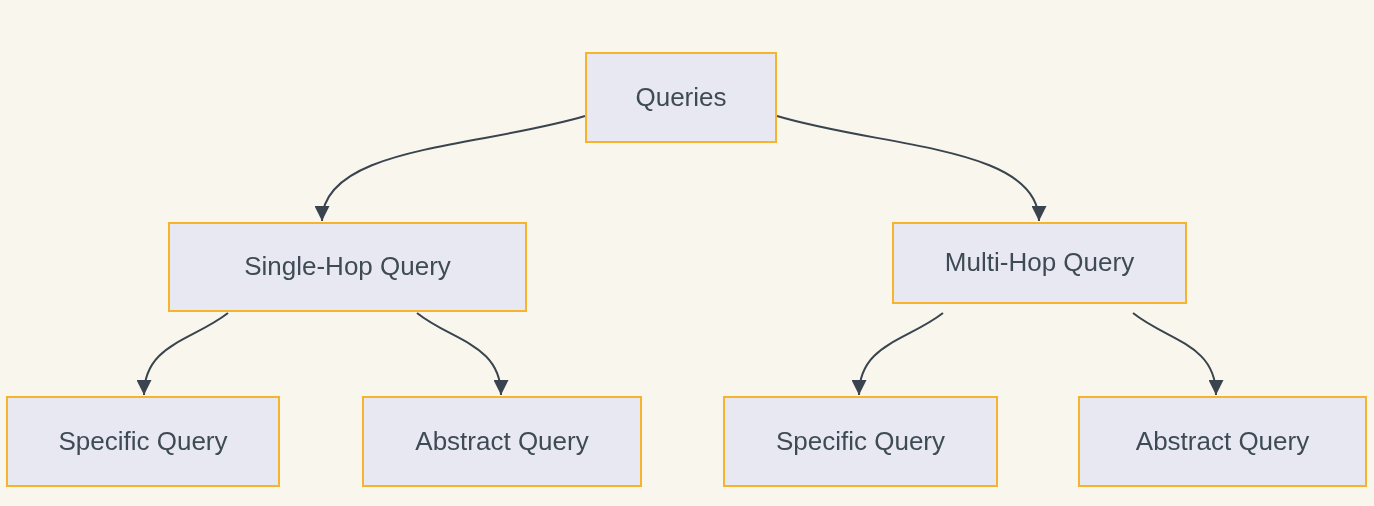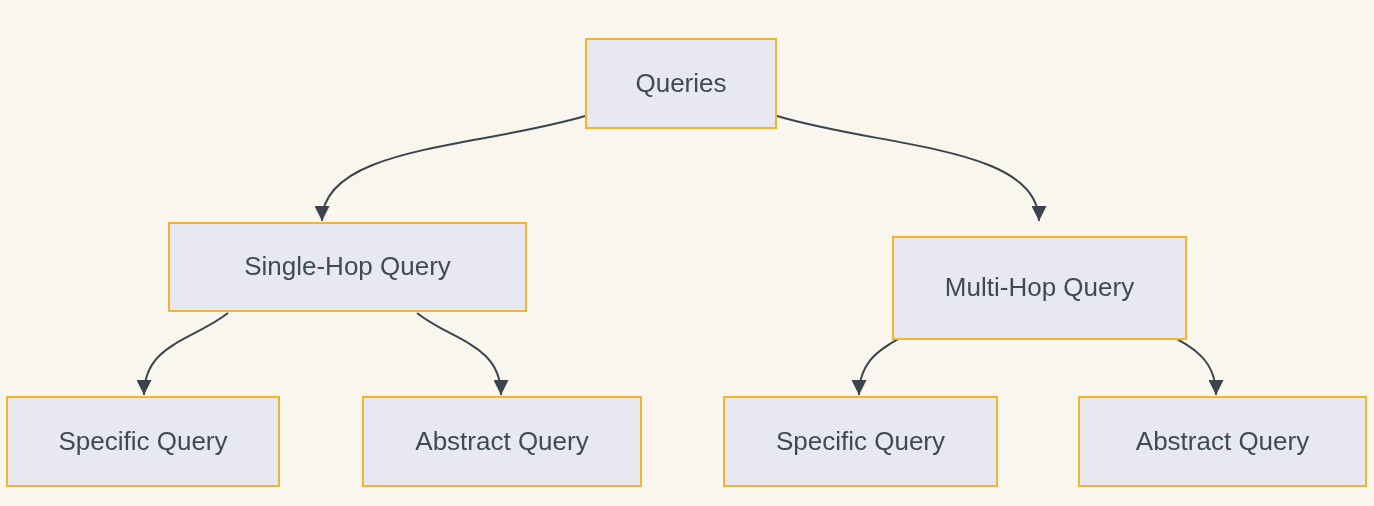--- a/index.html
+++ b/index.html
@@ -57,29 +57,29 @@
       </marker>
     </defs>
     <path class="edge" d="M585,116 C478,148 322,146 322,221" marker-end="url(#arrowhead)"></path>
     <path class="edge" d="M777,116 C884,148 1039,146 1039,221" marker-end="url(#arrowhead)"></path>
     <path class="edge" d="M228,313 C192,341 144,344 144,395" marker-end="url(#arrowhead)"></path>
     <path class="edge" d="M417,313 C452,341 501,344 501,395" marker-end="url(#arrowhead)"></path>
     <path class="edge" d="M943,313 C907,341 859,344 859,395" marker-end="url(#arrowhead)"></path>
     <path class="edge" d="M1133,313 C1168,341 1216,344 1216,395" marker-end="url(#arrowhead)"></path>
   </svg>
 
-  <div class="node" style="left:585px; top:38px; width:192px; height:91px">
+  <div class="node" style="left:585px; top:52px; width:192px; height:91px">
     <span>Queries</span>
   </div>
 
   <div class="node" style="left:168px; top:222px; width:359px; height:90px">
     <span>Single-Hop Query</span>
   </div>
 
-  <div class="node" style="left:892px; top:236px; width:295px; height:104px">
+  <div class="node" style="left:892px; top:222px; width:295px; height:82px">
     <span>Multi-Hop Query</span>
   </div>
 
   <div class="node" style="left:6px; top:396px; width:274px; height:91px">
     <span>Specific Query</span>
   </div>
 
   <div class="node" style="left:362px; top:396px; width:280px; height:91px">
     <span>Abstract Query</span>
   </div>

